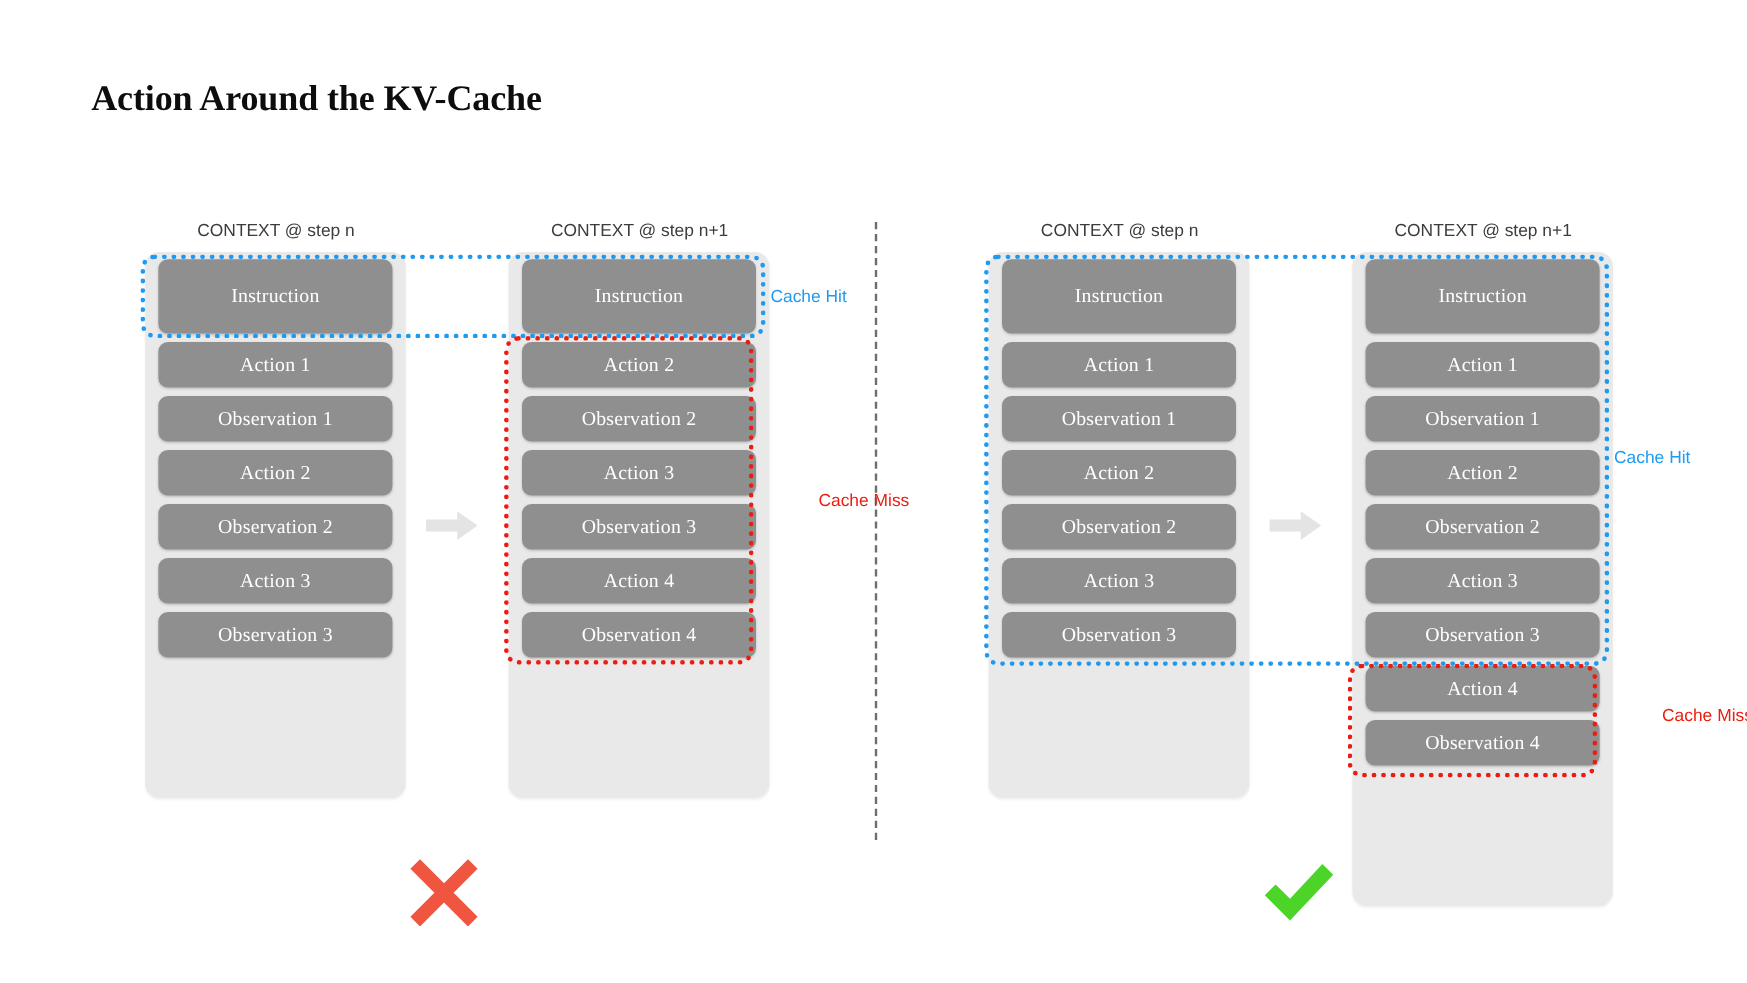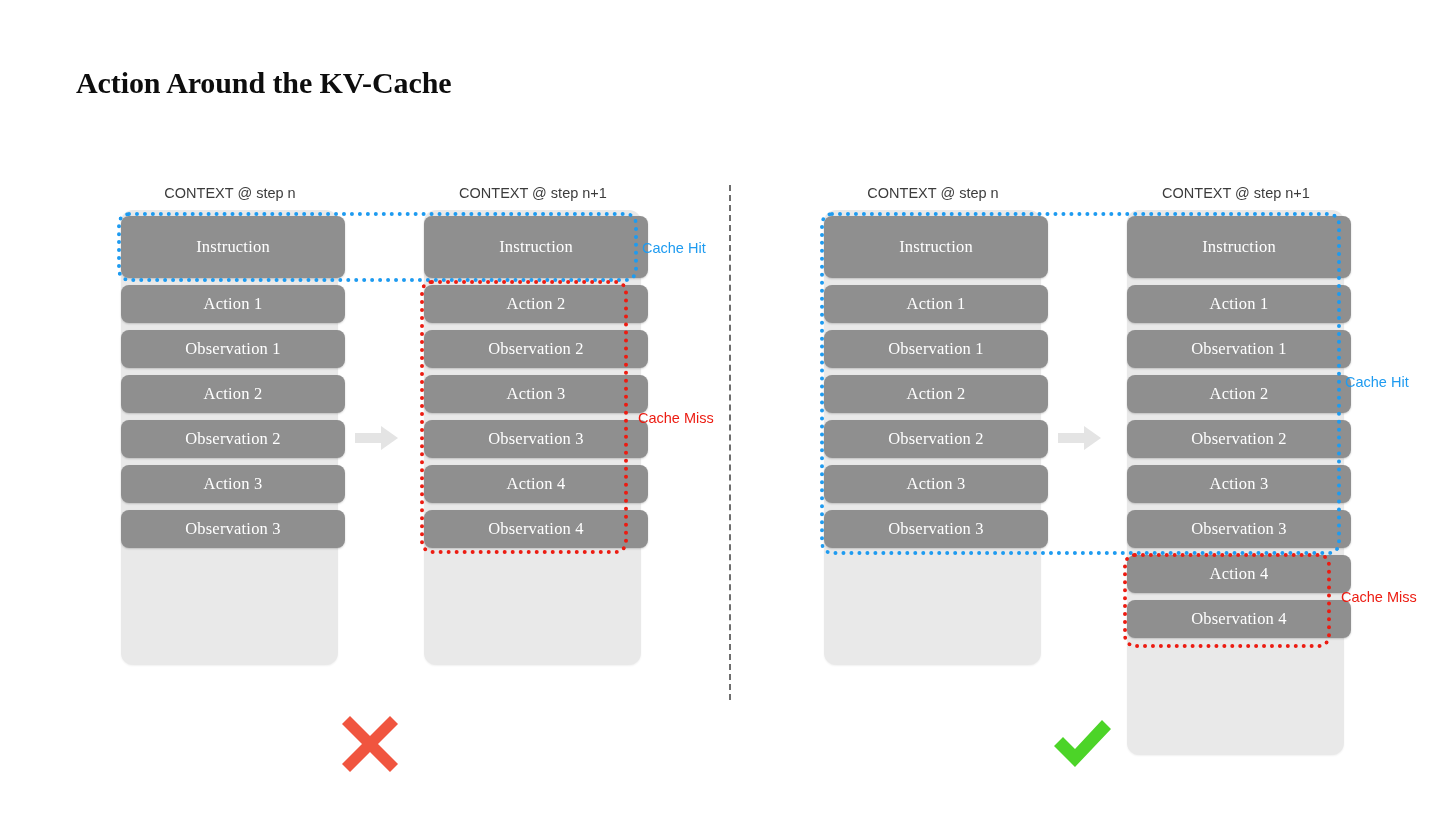--- a/index.html
+++ b/index.html
@@ -72,21 +72,21 @@
     box-shadow: 0 1px 2px rgba(0,0,0,0.06);
     padding: 6px 0 0 0;
     box-sizing: border-box;
   }
   .stack.c1 { left: 11px; }
   .stack.c2 { left: 314px; }
 
   
   .block {
     position: relative;
-    width: 224px;
+    width: 195px;
     margin: 0 auto 7px auto;
     height: 38px;
     background: #8f8f8f;
     border-radius: 8px;
     box-shadow: 0 1px 2px rgba(0,0,0,0.18);
     display: flex;
     align-items: center;
     justify-content: center;
     font-family: "Liberation Serif", serif;
     font-size: 16.5px;
@@ -121,21 +121,21 @@
     border: 4px dotted #ec1c12;
   }
 
   
   .annot {
     position: absolute;
     font-size: 14.5px;
     white-space: nowrap;
   }
   .annot.hit  { color: #1e9bf0; text-align: center; }
-  .annot.miss { color: #ec1c12; }
+  .annot.miss { color: #ec1c12; margin-left: 44px; }
 
   
   .verdict {
     position: absolute;
     width: 64px;
     height: 64px;
   }
   #verdict-cross { left: 338px; top: 712px; }
   #verdict-check { left: 1050px; top: 712px; }
 </style>

